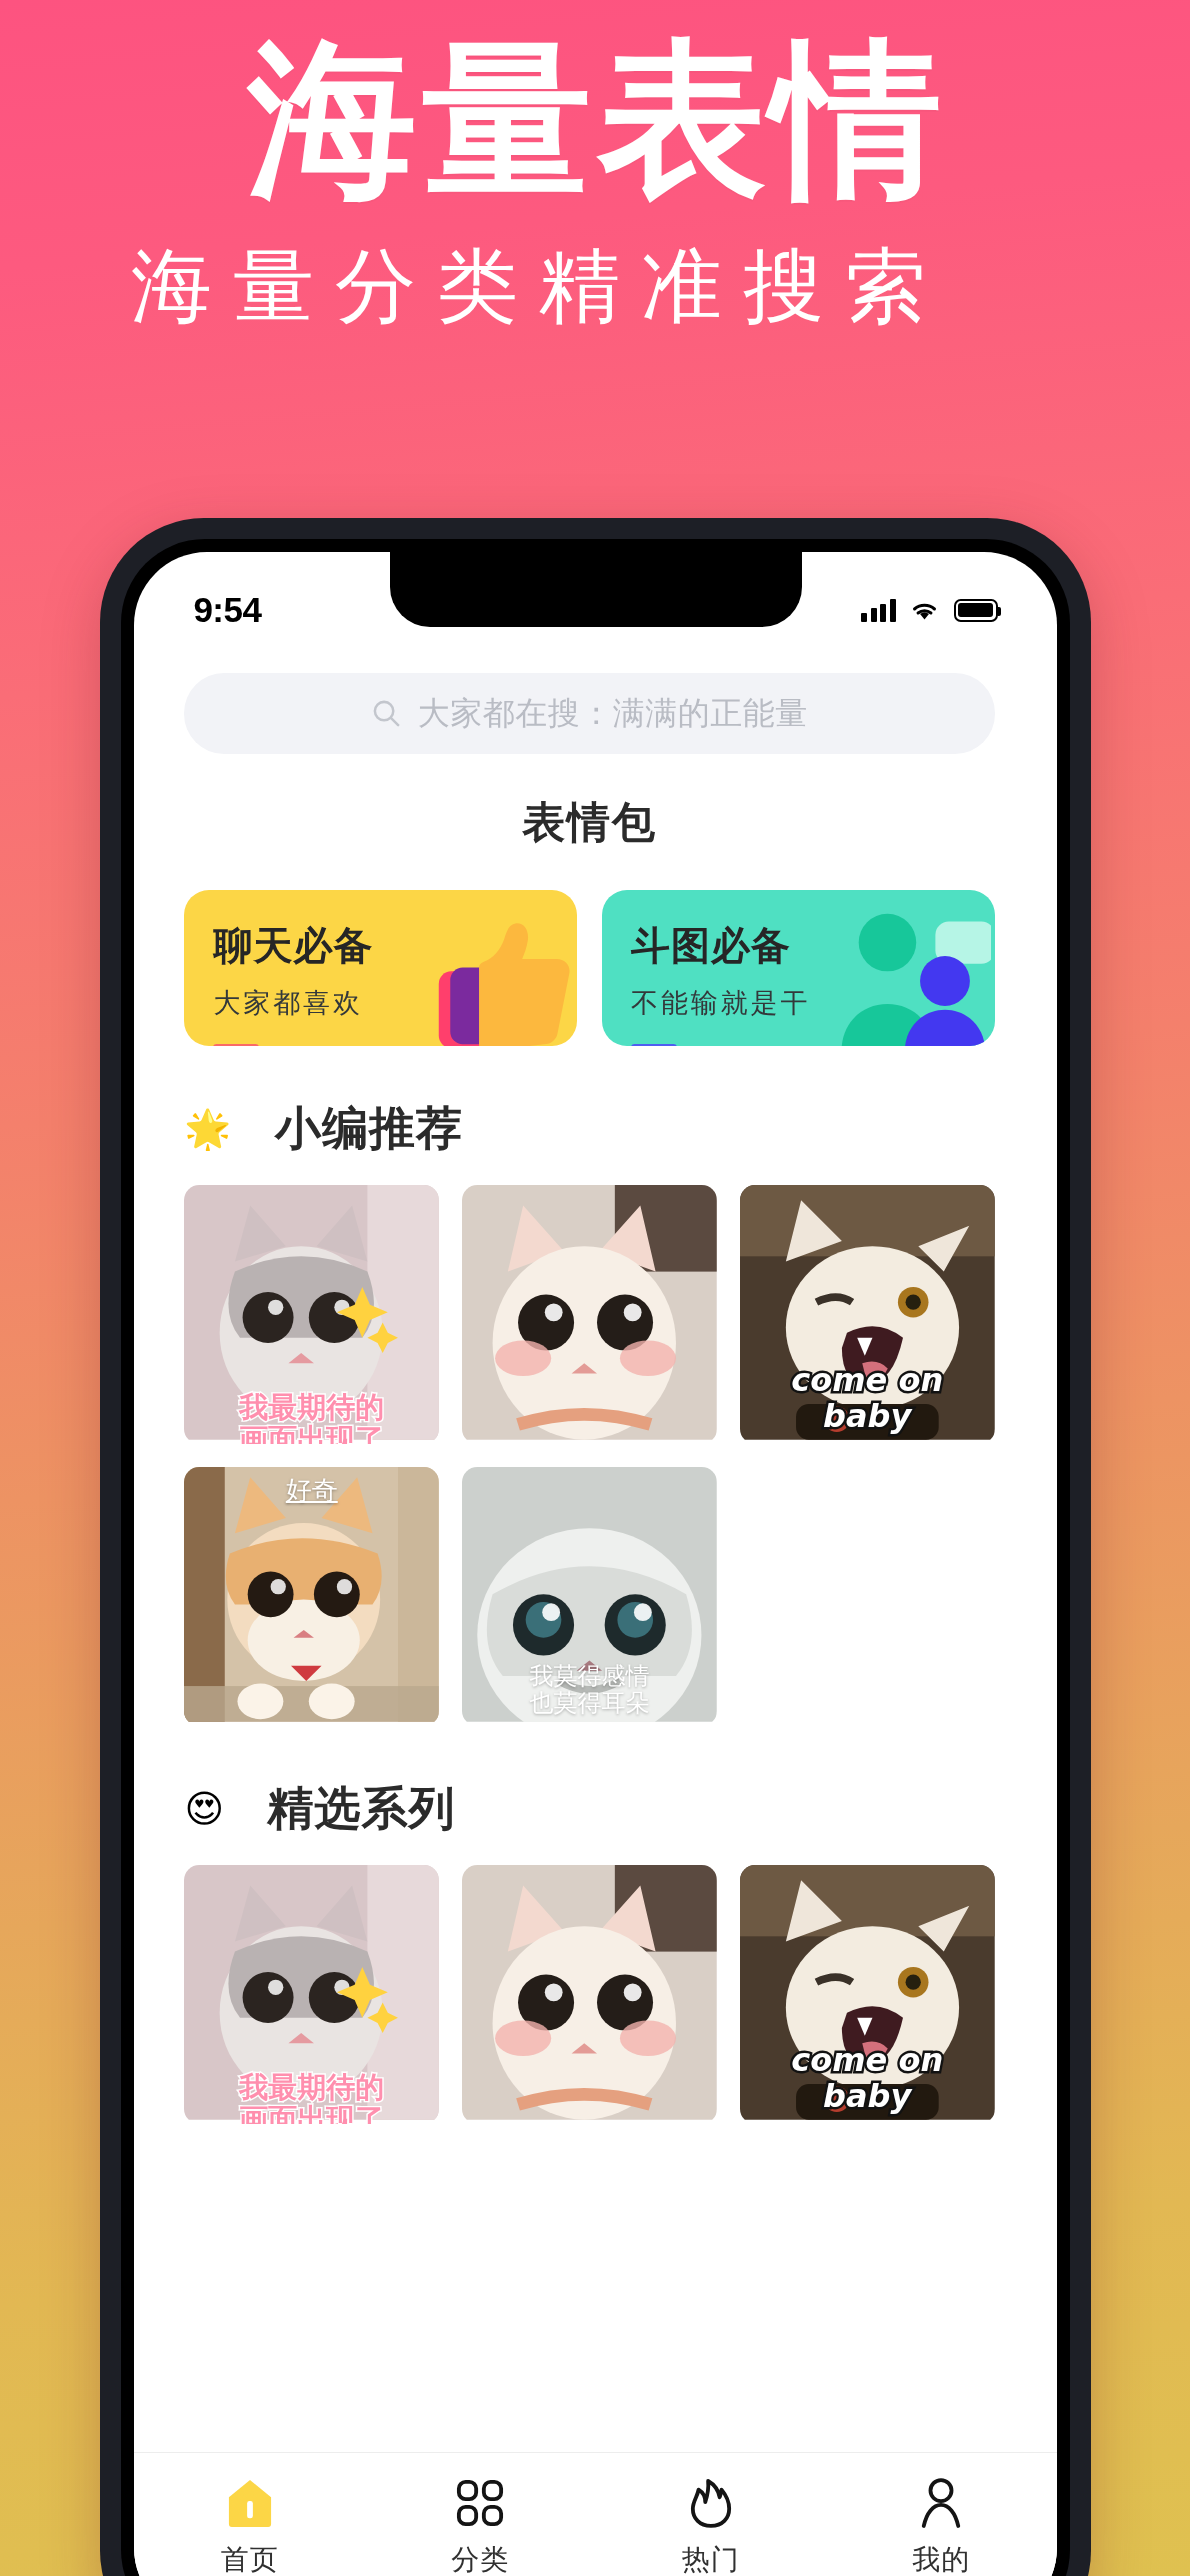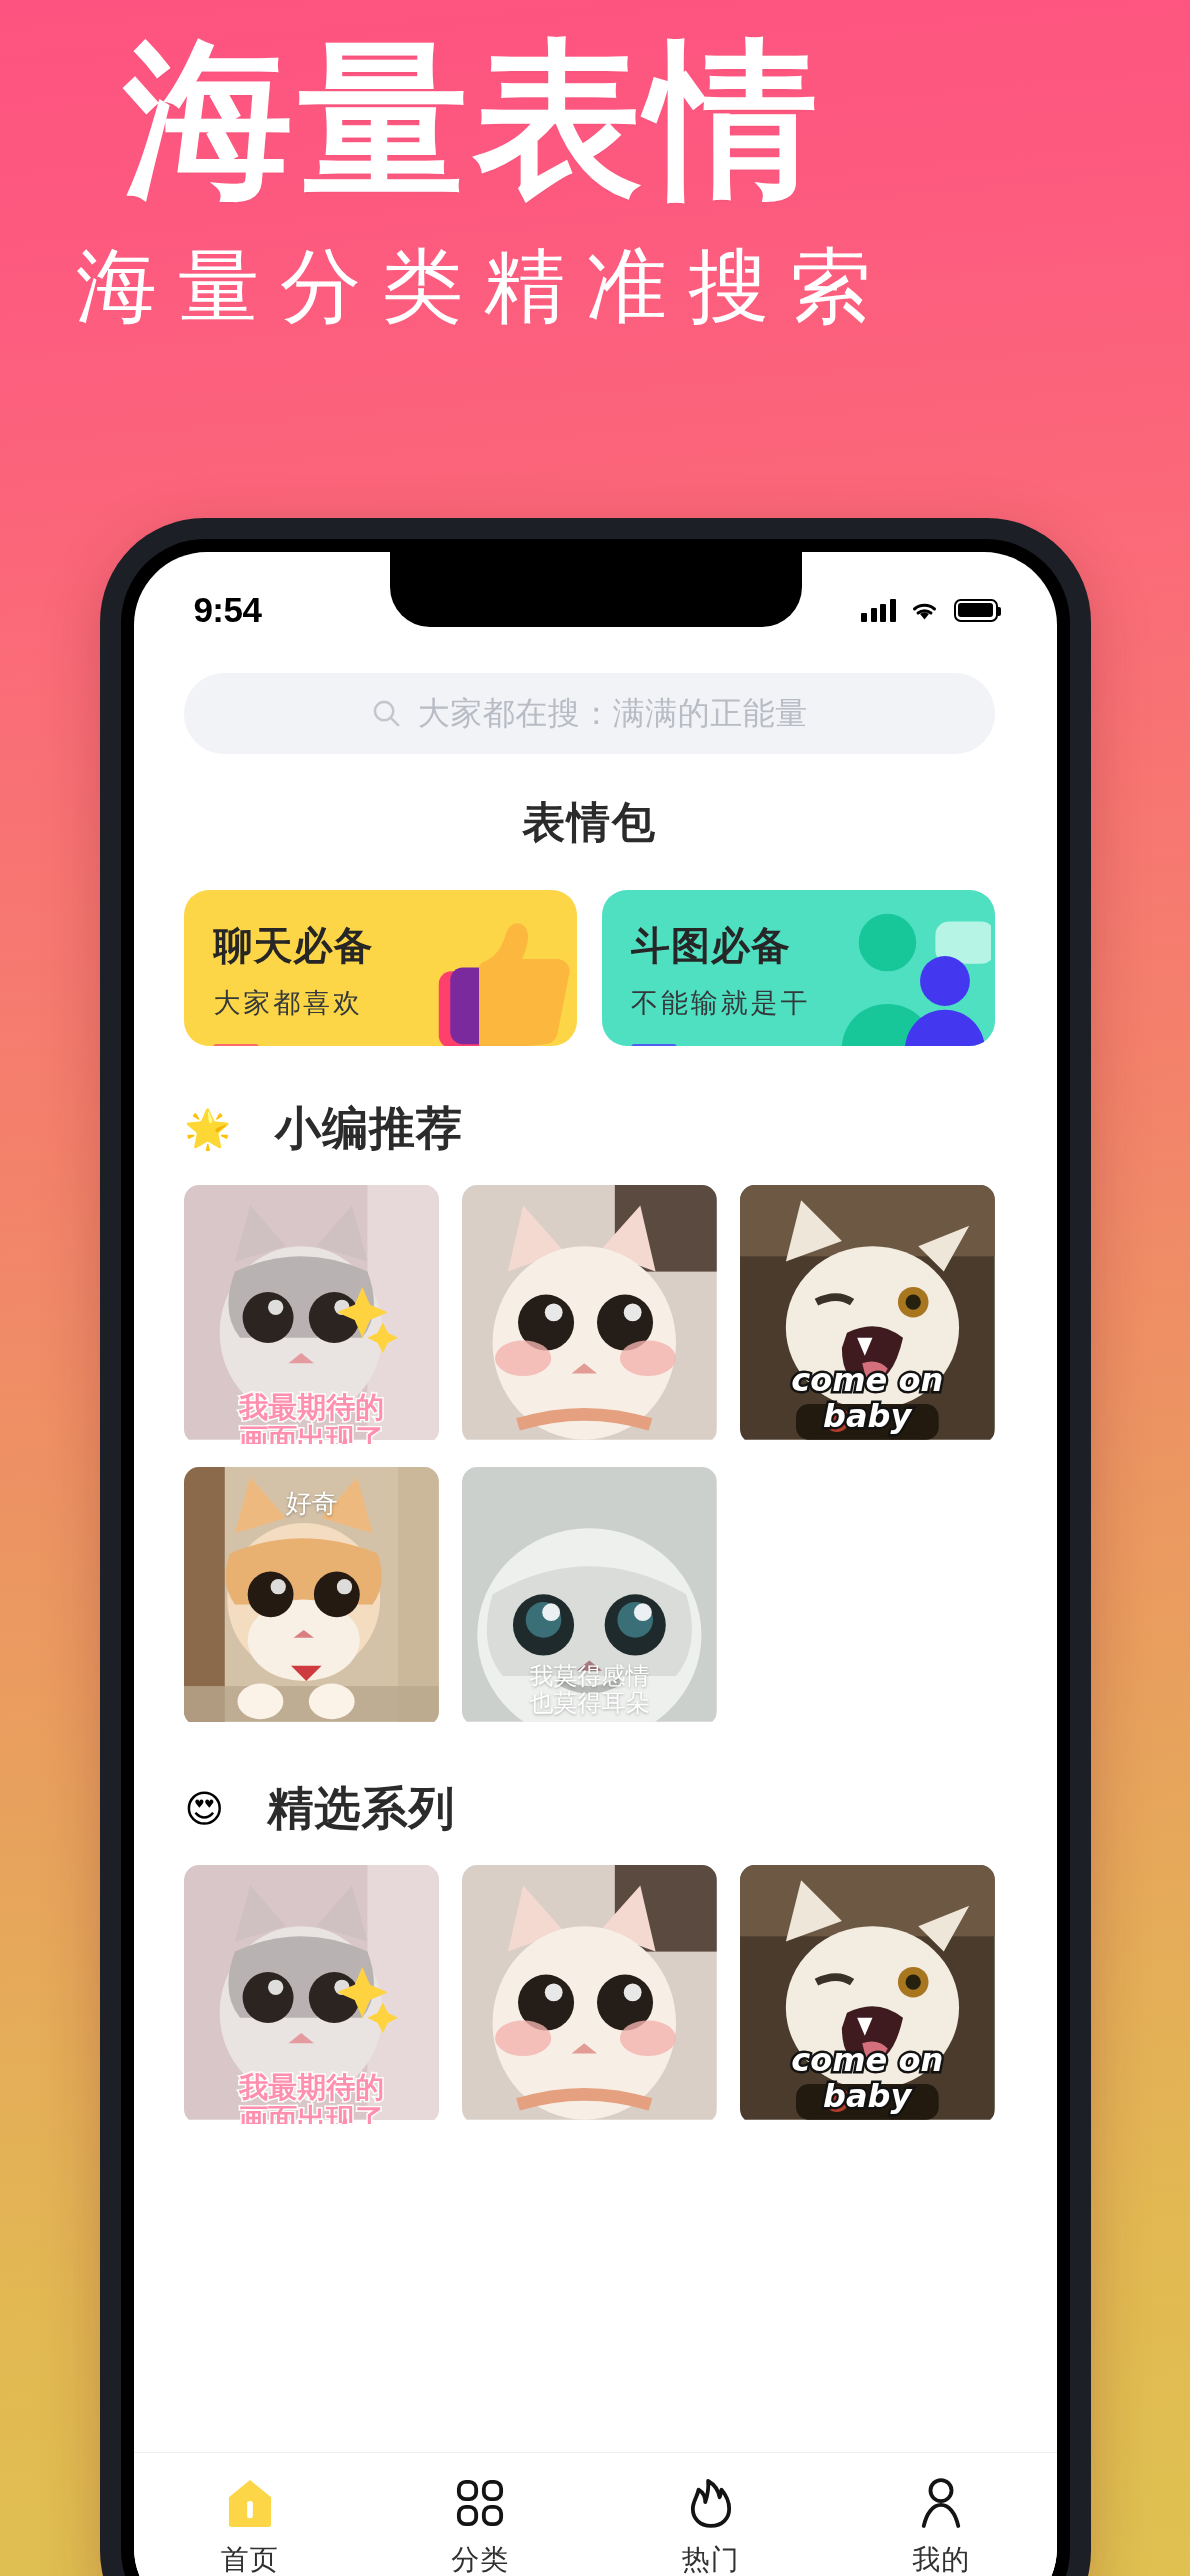--- a/index.html
+++ b/index.html
@@ -5,21 +5,21 @@
   * { margin:0; padding:0; box-sizing:border-box; }
   html,body { width:1190px; height:2576px; }
   body {
     font-family:"Liberation Sans","DejaVu Sans",sans-serif;
     background:linear-gradient(175deg,#fd5380 0%,#fd5a7f 10%,#fa6d77 26%,#f4806c 42%,#ed9363 56%,#e6a75b 72%,#e2b853 86%,#dfc150 100%);
     overflow:hidden;
     position:relative;
   }
 
   
-  .promo { position:absolute; left:0; top:0; width:947px; text-align:center; }
+  .promo { position:absolute; left:0; top:0; width:947px; text-align:right; }
   .promo-title {
     color:#fff; font-weight:700; font-size:169px; line-height:1.0;
     letter-spacing:5.8px; padding-top:35px;
     text-shadow:0 1.9px 0 rgba(0,0,0,.02);
   }
   .promo-sub {
     color:#fff; font-weight:400; font-size:81px; line-height:1.0;
     letter-spacing:21px; padding-top:42px; padding-left:21px;
   }
 
@@ -104,21 +104,21 @@
   .sec-head { display:flex; align-items:center; gap:13.4px; margin-top:52px; margin-bottom:25px; }
   .sec-emoji { font-size:38px; line-height:1; }
   .sec-title { font-size:46px; font-weight:700; color:#2b2b2b; letter-spacing:1px;margin-left:30px; }
 
   .grid { display:grid; grid-template-columns:repeat(3,1fr); gap:23px; }
   .tile { position:relative; height:259px; border-radius:15.3px; overflow:hidden; }
   .tile .ph { position:absolute; inset:0; }
   .cap { position:absolute; left:0; right:0; text-align:center; font-weight:700; line-height:1.12;
          padding:0 5.8px; }
   .cap.bottom { bottom:9.6px; }
-  .cap.top { top:22px; }
+  .cap.top { top:9px;text-decoration:underline; }
   .cap.pink  { color:#ff8fae; font-size:29px; -webkit-text-stroke:2.9px #fff; paint-order:stroke fill; }
   .cap.white { color:#fff; font-size:26px; text-shadow:0 1px 2.9px rgba(0,0,0,.35); font-weight:400; }
   .cap.whitesm { color:#fff; font-size:24px; font-weight:400; text-shadow:0 1px 2.9px rgba(0,0,0,.3); }
   .cap.black { color:#fff; font-size:32px; -webkit-text-stroke:4.8px #121212; paint-order:stroke fill;
                font-family:"DejaVu Sans",sans-serif; font-style:italic; }
   .cap.overflow { bottom:-11.5px; }
 
   
   .tabbar {
     position:absolute; left:0; right:0; bottom:0; height:169px;

